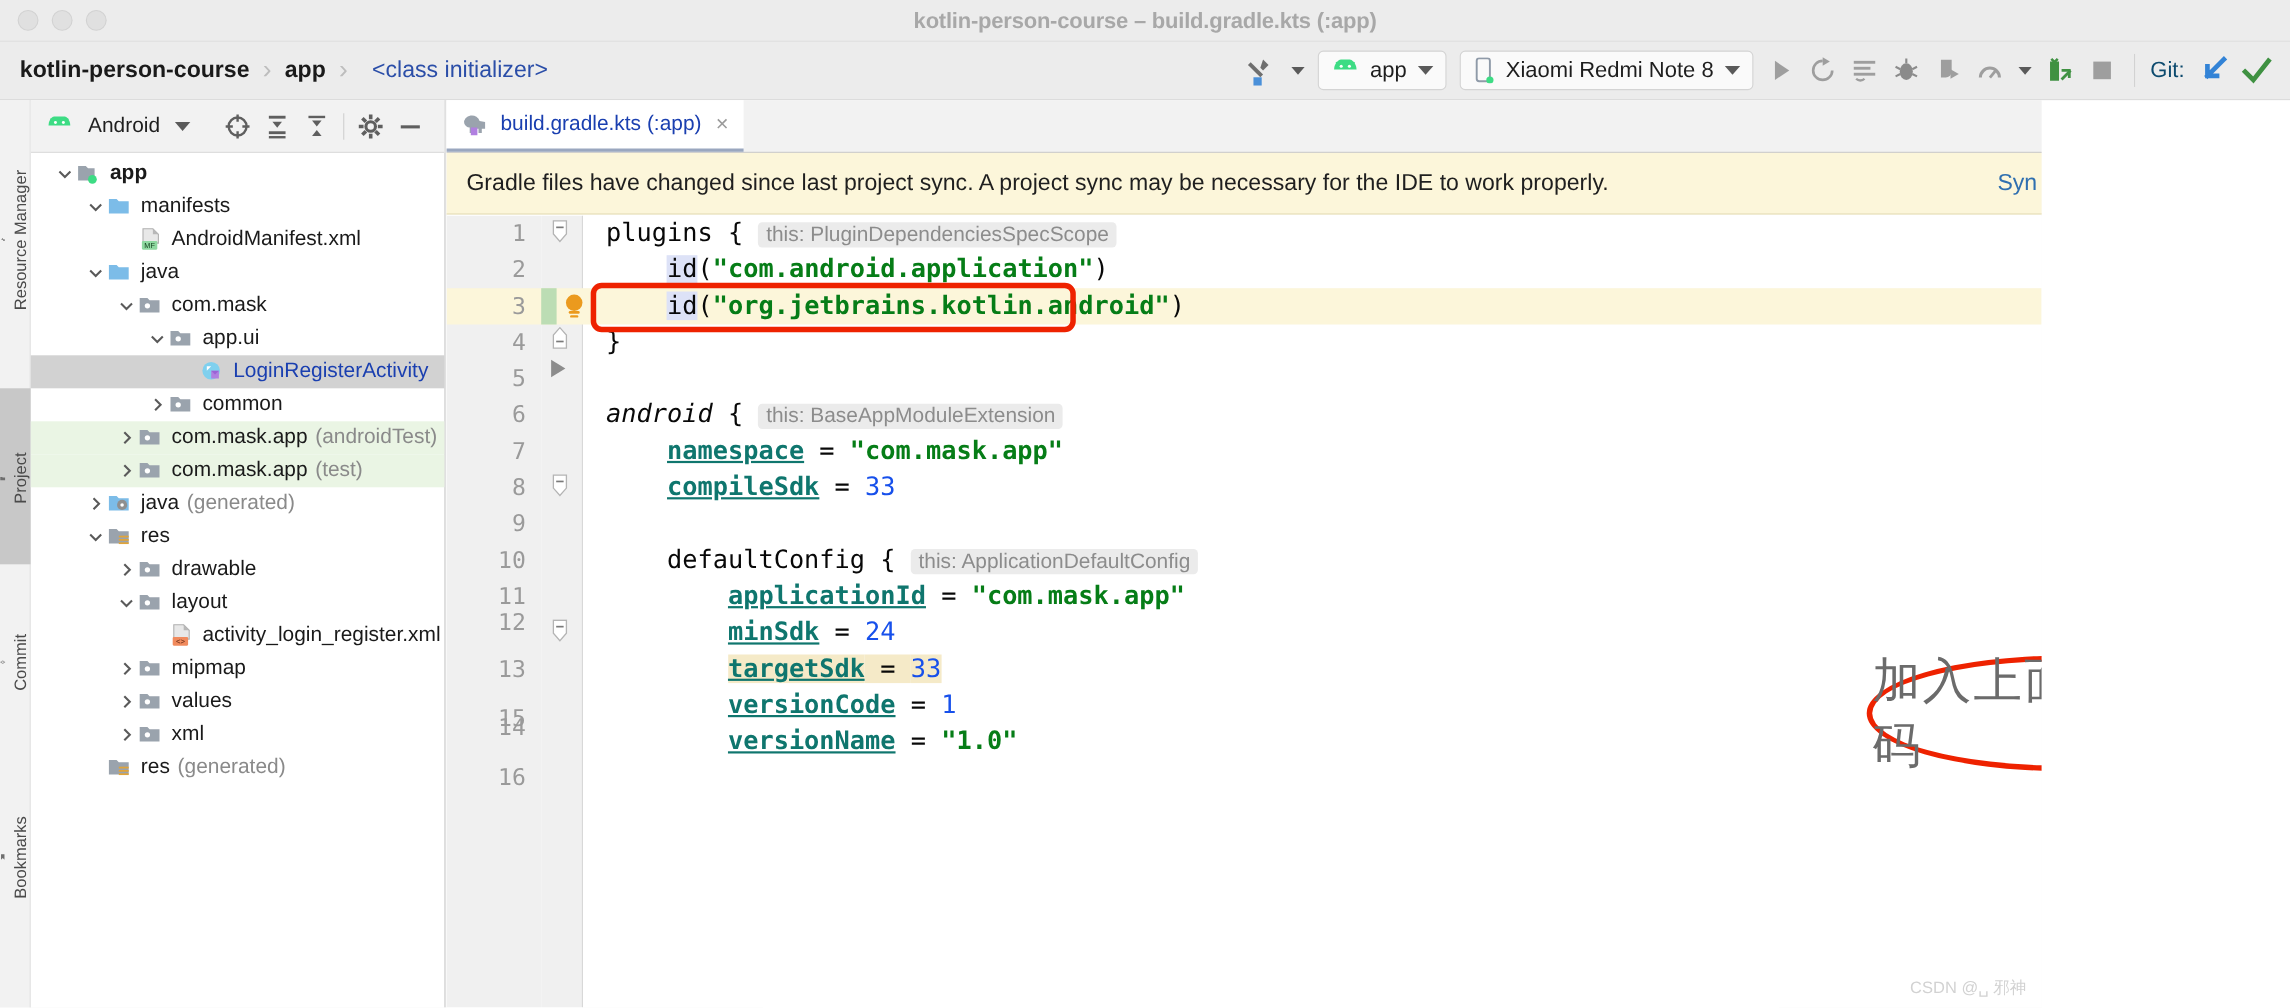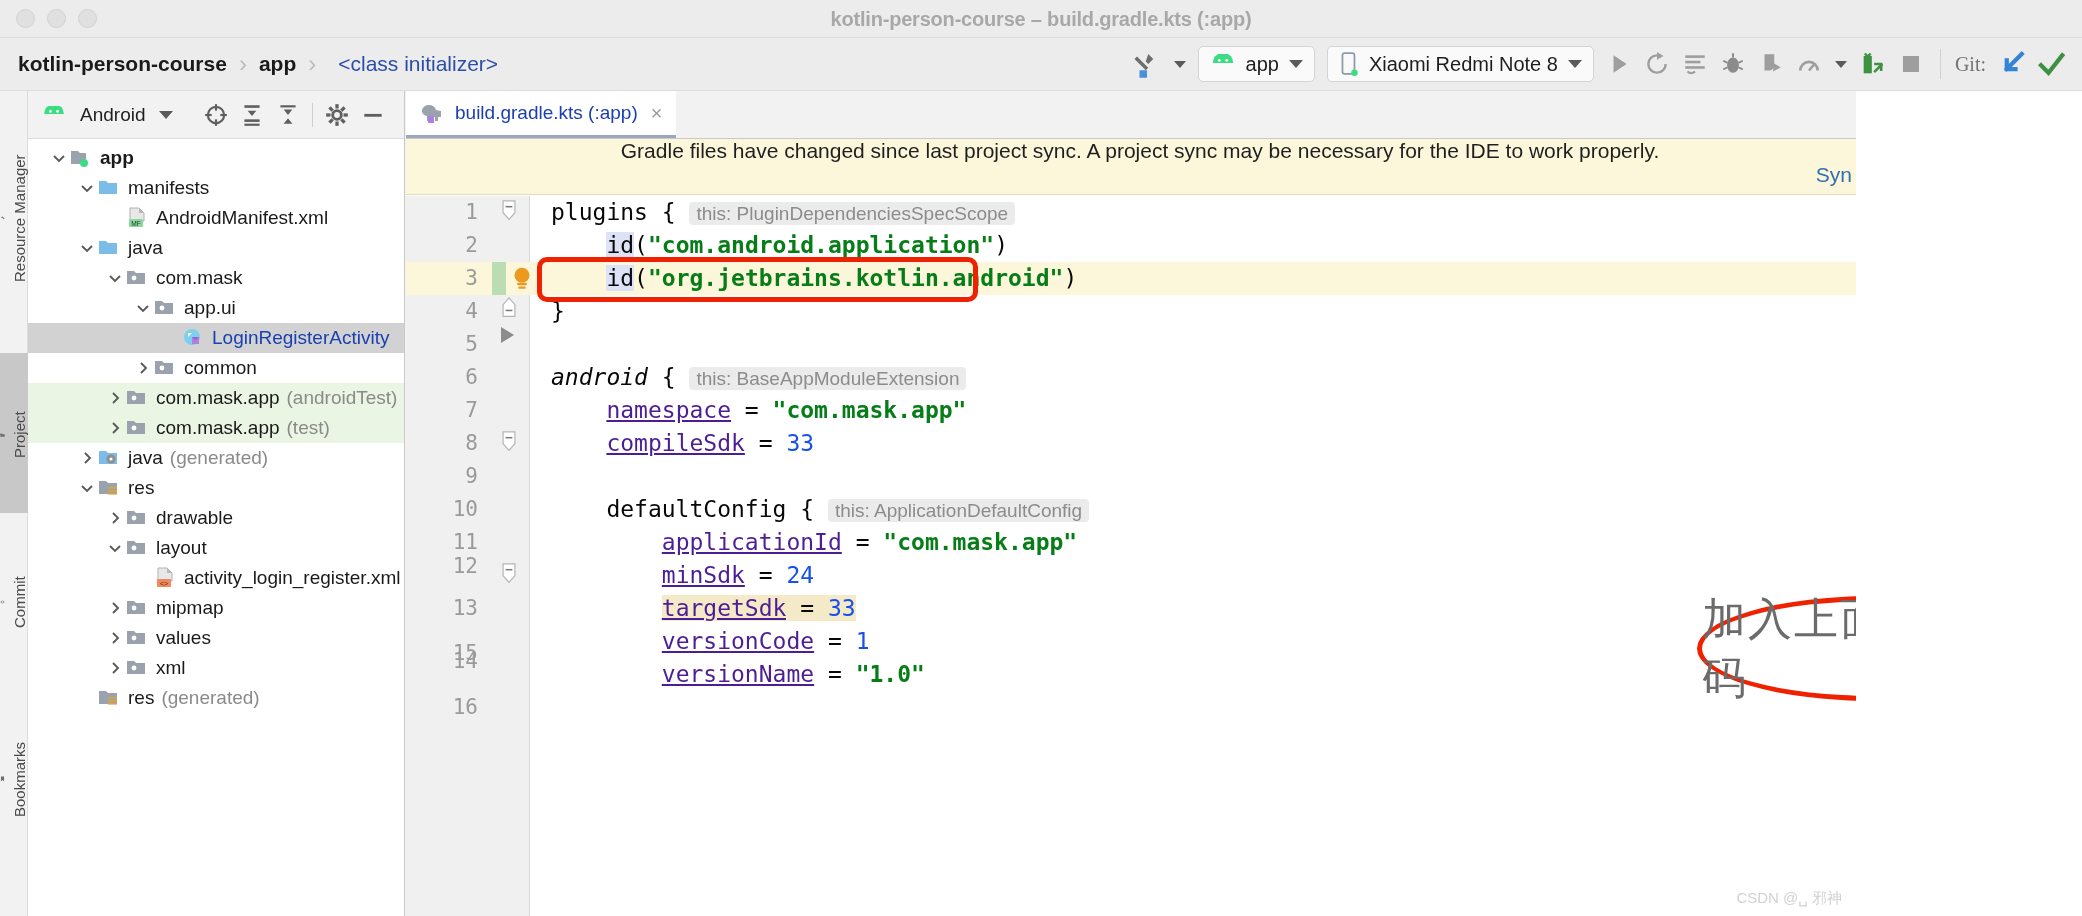--- a/index.html
+++ b/index.html
@@ -67,21 +67,21 @@
   }
   .caret.sm {
     border-left: 6px solid transparent; border-right: 6px solid transparent;
     border-top: 7px solid #5a5a5a;
   }
   .icon-btn {
     display: flex; align-items: center; justify-content: center;
     width: 38px; height: 38px;
   }
   .tb-divider { width: 1px; height: 30px; background: #d2d2d2; margin: 0 10px; }
-  .git-label { font-size: 20px; color: #737373; padding: 0 8px 0 4px; font-family: Liberation Serif, serif; }
+  .git-label { font-size: 20px; color: #0c4a6e; padding: 0 8px 0 4px; }
 
   
   .leftstrip {
     position: absolute; left: 0; top: 91px; width: 28px; height: 825px;
     background: #f2f2f2; border-right: 1px solid #dcdcdc;
   }
   .vtab {
     position: absolute; left: 0; width: 28px;
     display: flex; flex-direction: column; align-items: center;
     writing-mode: vertical-rl;
@@ -140,21 +140,21 @@
     display: flex; align-items: center; gap: 9px;
     padding: 0 14px 0 14px; background: #ffffff;
     border-bottom: 3px solid #9aa7bf;
     font-size: 19px; color: #1a3fb0;
   }
   .etab .close { color: #9b9b9b; font-size: 20px; margin-left: 4px; }
 
   .notif {
     height: 56px; background: #fcf6da; border-bottom: 1px solid #e4dcb8;
     display: flex; align-items: center; padding-left: 18px;
-    font-size: 21px; color: #1f1f1f; white-space: nowrap; overflow: hidden; flex-direction: column;
+    font-size: 21px; color: #1f1f1f; white-space: nowrap; overflow: hidden;
   }
   .notif .synclink { color: #2f6fb0; margin-left: auto; padding-right: 4px; }
 
   .codearea {
     position: absolute; left: 0; right: 0; top: 105px; bottom: 0;
     background: #ffffff; overflow: hidden;
   }
   .gutter {
     position: absolute; left: 0; top: 0; width: 86px; bottom: 0;
     background: #f0f0f0;
@@ -172,21 +172,21 @@
     position: absolute; left: 145px; height: 33px; line-height: 33px;
     font-family: "DejaVu Sans Mono", monospace; font-size: 23px;
     white-space: pre; color: #080808;
   }
   .hl-row {
     position: absolute; left: 0; height: 33px; background: #fcf6da;
   }
   .kw   { color: #080808; font-style: italic; }
   .str  { color: #067d17; font-weight: bold; }
   .num  { color: #1750eb; }
-  .prop { color: #4c1d95; text-decoration: underline; font-weight: normal; }
+  .prop { color: #0f766e; text-decoration: underline; font-weight: bold; }
   .hint {
     color: #8c8c8c; background: #ebebeb; font-size: 19px;
     font-family: "Liberation Sans", sans-serif;
     border-radius: 4px; padding: 1px 7px;
   }
   .idsel { background: #dde2f7; }
   .tgthl { background: #f5eac8; }
 
   .foldmark {
     position: absolute; width: 22px; height: 22px;

